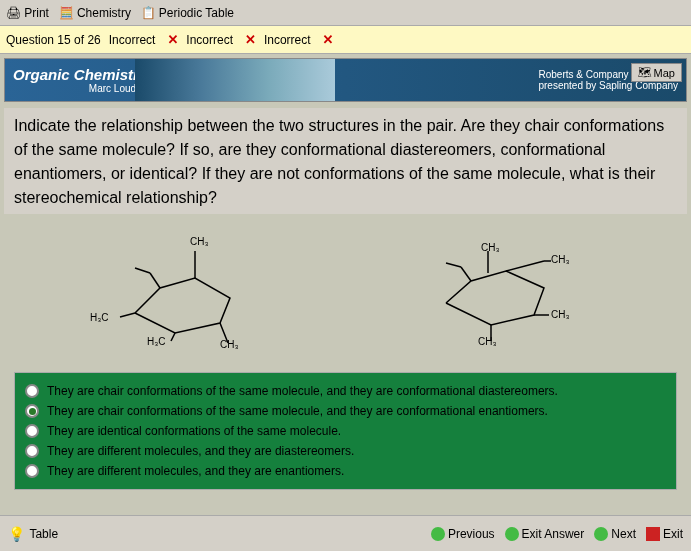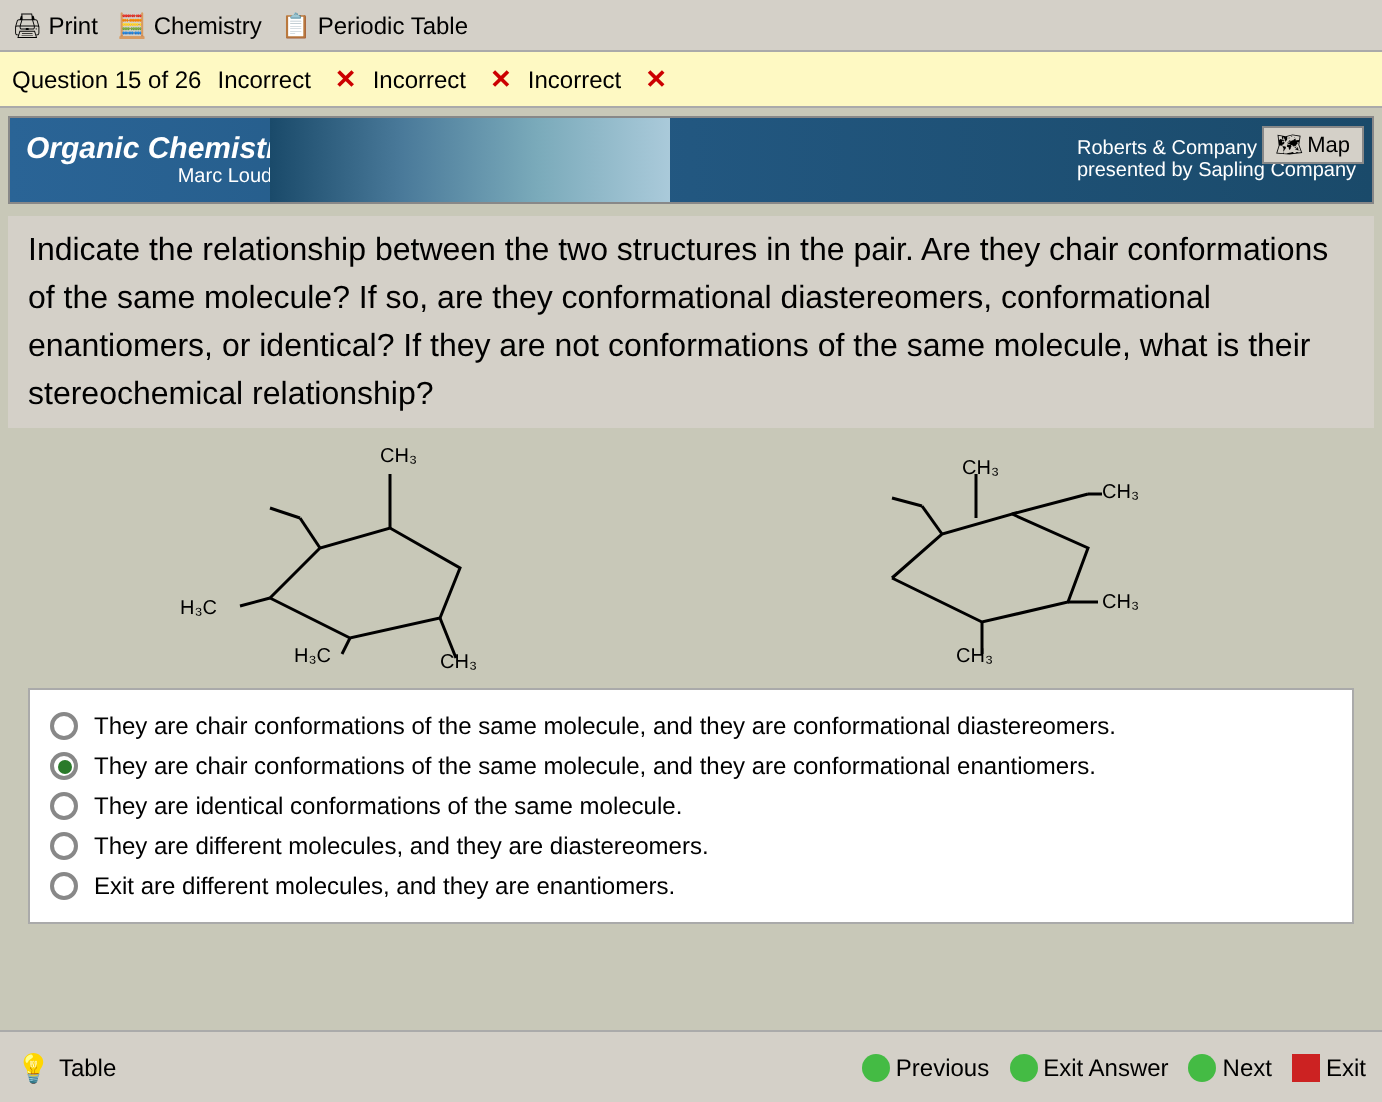--- a/index.html
+++ b/index.html
@@ -58,26 +58,26 @@
 
     
     #question-text {
       background: #d4d0c8; padding: 6px 10px 4px 10px; font-size: 16px;
       line-height: 1.5;
     }
 
     
     #structures {
       display: flex; justify-content: space-around; align-items: center;
-      padding: 8px 20px; height: 130px;
+      padding: 8px 20px; height: 158px;
     }
 
     
     #answers {
-      margin: 0 10px; background: #ffffff; border: 1px solid #aaa; padding: 8px 10px; text-align: right;
+      margin: 0 10px; background: #15803d; border: 1px solid #aaa; padding: 8px 10px; text-align: right;
     }
     .answer-row {
       display: flex; align-items: center; gap: 8px; padding: 3px 0; font-size: 12px;
     }
     .radio-outer {
       width: 14px; height: 14px; border-radius: 50%; border: 2px solid #888;
       display: flex; align-items: center; justify-content: center; flex-shrink: 0;
       background: white; cursor: pointer;
     }
     .radio-inner {
@@ -225,21 +225,21 @@
     <div id="answer-row-2" class="answer-row">
       <div class="radio-outer"></div>
       <span>They are identical conformations of the same molecule.</span>
     </div>
     <div id="answer-row-3" class="answer-row">
       <div class="radio-outer"></div>
       <span>They are different molecules, and they are diastereomers.</span>
     </div>
     <div id="answer-row-4" class="answer-row">
       <div class="radio-outer"></div>
-      <span>Exit are different molecules, and they are enantiomers.</span>
+      <span>They are different molecules, and they are enantiomers.</span>
     </div>
   </div>
 
 </div>
 
 <div id="bottom-bar">
   <div class="bottom-left">
     <span class="bulb-icon">💡</span>
     <span>Table</span>
   </div>

